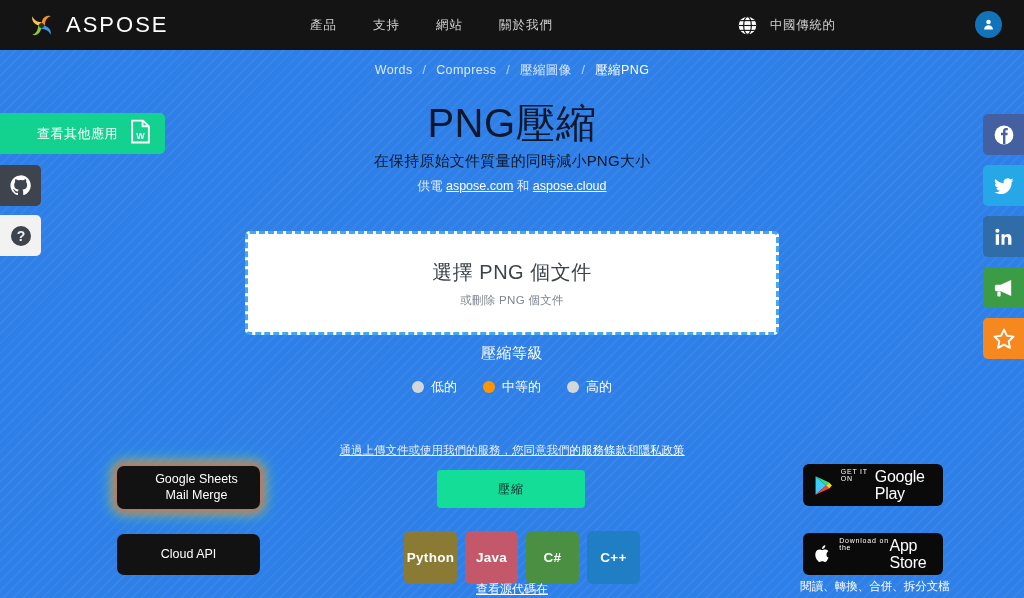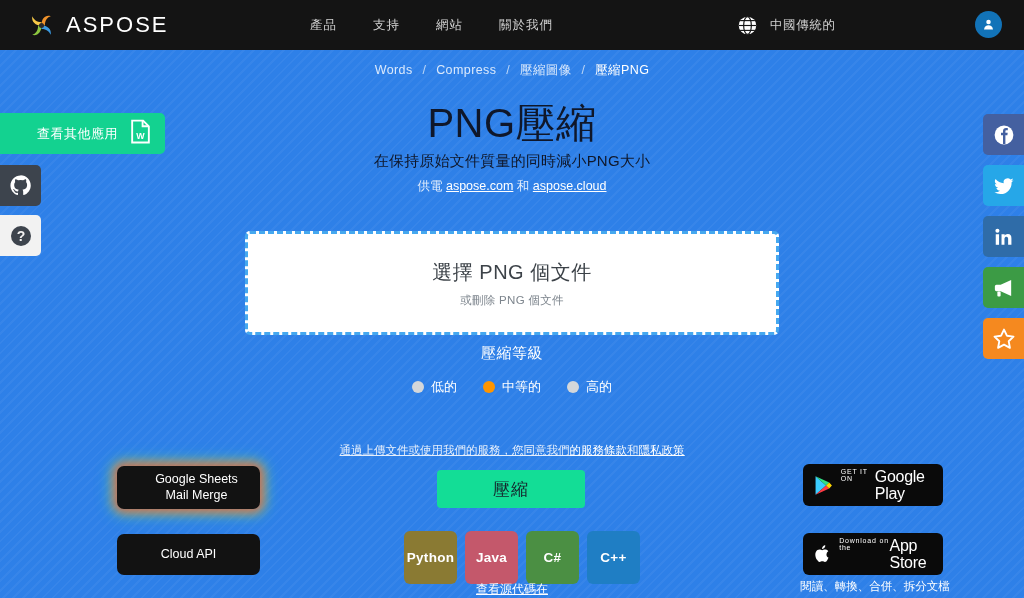--- a/index.html
+++ b/index.html
@@ -115,21 +115,21 @@
   
   #terms {
     position: absolute; top: 443px; left: 0; width: 1024px;
     text-align: center; font-size: 11.5px; color: #e6effc; z-index: 5; text-decoration: underline;
   }
   #terms a { color: #ffffff; text-decoration: underline; cursor: pointer; }
   #compress-btn {
     position: absolute; left: 437px; top: 470px;
     width: 148px; height: 38px; border-radius: 4px;
     background: #13dd96; border: none;
-    color: #15242c; font-size: 17px; letter-spacing: 1px;
+    color: #15242c; font-size: 12px; letter-spacing: 1px;
     cursor: pointer; font-family: inherit;
   }
 
   
   #lang-badges {
     position: absolute; left: 404px; top: 531px;
     display: flex; gap: 8px; z-index: 5;
   }
   .lang-badge {
     width: 53px; height: 53px; border-radius: 6px;

